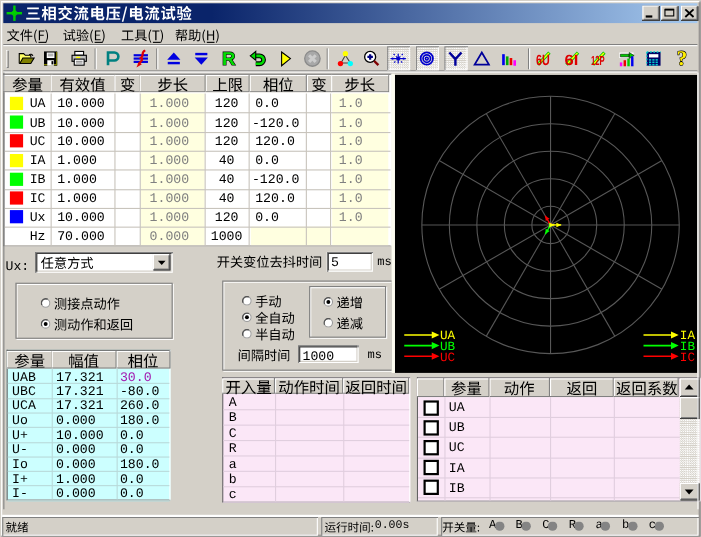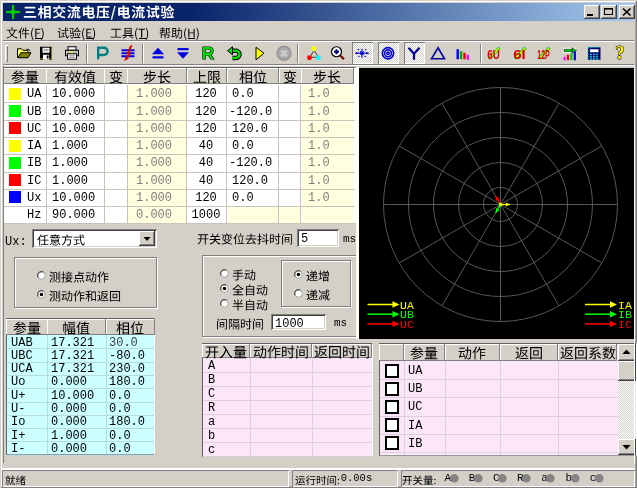--- a/index.html
+++ b/index.html
@@ -414,21 +414,21 @@
 <div class="a m" style="left:232px;top:174.7px;font-size:12px;color:#000;">120.0</div>
 <div class="a m" style="left:308px;top:174.7px;font-size:12px;color:#808080;">1.0</div>
 <div class="a" style="left:9px;top:191.4px;width:12px;height:12px;background:#0000ff"></div>
 <div class="a m" style="left:27px;top:192.0px;font-size:12px;color:#000;">Ux</div>
 <div class="a m" style="left:52px;top:192.0px;font-size:12px;color:#000;">10.000</div>
 <div class="a m" style="left:136px;top:192.0px;font-size:12px;color:#808080;">1.000</div>
 <div class="a m" style="left:195.2px;top:192.0px;font-size:12px;color:#000;">120</div>
 <div class="a m" style="left:232px;top:192.0px;font-size:12px;color:#000;">0.0</div>
 <div class="a m" style="left:308px;top:192.0px;font-size:12px;color:#808080;">1.0</div>
 <div class="a m" style="left:27px;top:209.3px;font-size:12px;color:#000;">Hz</div>
-<div class="a m" style="left:52px;top:209.3px;font-size:12px;color:#000;">90.000</div>
+<div class="a m" style="left:52px;top:209.3px;font-size:12px;color:#000;">70.000</div>
 <div class="a m" style="left:136px;top:209.3px;font-size:12px;color:#808080;">0.000</div>
 <div class="a m" style="left:191.6px;top:209.3px;font-size:12px;color:#000;">1000</div>
 <div class="a" style="left:4px;top:236px;"><svg width="6" height="12" style="overflow:visible;color:#000;fill:currentColor"></svg></div>
 <div class="a m" style="left:5px;top:236px;font-size:12px;color:#000;">Ux:</div>
 <div class="a sunk" style="left:32px;top:229px;width:125px;height:19px;background:#fff"></div>
 <div class="a" style="left:37px;top:232px;"><svg width="48" height="12" style="overflow:visible;color:#000;fill:currentColor">
       <use href="#r4efb" transform="translate(0.0 0) scale(0.12)"></use>
       <use href="#r610f" transform="translate(12.0 0) scale(0.12)"></use>
       <use href="#r65b9" transform="translate(24.0 0) scale(0.12)"></use>
       <use href="#r5f0f" transform="translate(36.0 0) scale(0.12)"></use>
@@ -559,27 +559,27 @@
 <div class="a" style="left:7px;top:388.2px;width:146.5px;height:1px;background:#b8dada"></div>
 <div class="a" style="left:7px;top:401.5px;width:146.5px;height:1px;background:#b8dada"></div>
 <div class="a" style="left:7px;top:414.8px;width:146.5px;height:1px;background:#b8dada"></div>
 <div class="a" style="left:7px;top:428.1px;width:146.5px;height:1px;background:#b8dada"></div>
 <div class="a" style="left:7px;top:441.4px;width:146.5px;height:1px;background:#b8dada"></div>
 <div class="a" style="left:7px;top:454.7px;width:146.5px;height:1px;background:#b8dada"></div>
 <div class="a" style="left:46.5px;top:335px;width:1px;height:119px;background:#b8dada"></div>
 <div class="a" style="left:105.5px;top:335px;width:1px;height:119px;background:#b8dada"></div>
 <div class="a m" style="left:11px;top:336.5px;font-size:12px;color:#000;">UAB</div>
 <div class="a m" style="left:51px;top:336.5px;font-size:12px;color:#000;">17.321</div>
-<div class="a m" style="left:109px;top:336.5px;font-size:12px;color:#404040;">30.0</div>
+<div class="a m" style="left:109px;top:336.5px;font-size:12px;color:#a21caf;">30.0</div>
 <div class="a m" style="left:11px;top:349.8px;font-size:12px;color:#000;">UBC</div>
 <div class="a m" style="left:51px;top:349.8px;font-size:12px;color:#000;">17.321</div>
 <div class="a m" style="left:109px;top:349.8px;font-size:12px;color:#000;">-80.0</div>
 <div class="a m" style="left:11px;top:363.1px;font-size:12px;color:#000;">UCA</div>
 <div class="a m" style="left:51px;top:363.1px;font-size:12px;color:#000;">17.321</div>
-<div class="a m" style="left:109px;top:363.1px;font-size:12px;color:#000;">230.0</div>
+<div class="a m" style="left:109px;top:363.1px;font-size:12px;color:#000;">260.0</div>
 <div class="a m" style="left:11px;top:376.4px;font-size:12px;color:#000;">Uo</div>
 <div class="a m" style="left:51px;top:376.4px;font-size:12px;color:#000;">0.000</div>
 <div class="a m" style="left:109px;top:376.4px;font-size:12px;color:#000;">180.0</div>
 <div class="a m" style="left:11px;top:389.7px;font-size:12px;color:#000;">U+</div>
 <div class="a m" style="left:51px;top:389.7px;font-size:12px;color:#000;">10.000</div>
 <div class="a m" style="left:109px;top:389.7px;font-size:12px;color:#000;">0.0</div>
 <div class="a m" style="left:11px;top:403.0px;font-size:12px;color:#000;">U-</div>
 <div class="a m" style="left:51px;top:403.0px;font-size:12px;color:#000;">0.000</div>
 <div class="a m" style="left:109px;top:403.0px;font-size:12px;color:#000;">0.0</div>
 <div class="a m" style="left:11px;top:416.3px;font-size:12px;color:#000;">Io</div>

